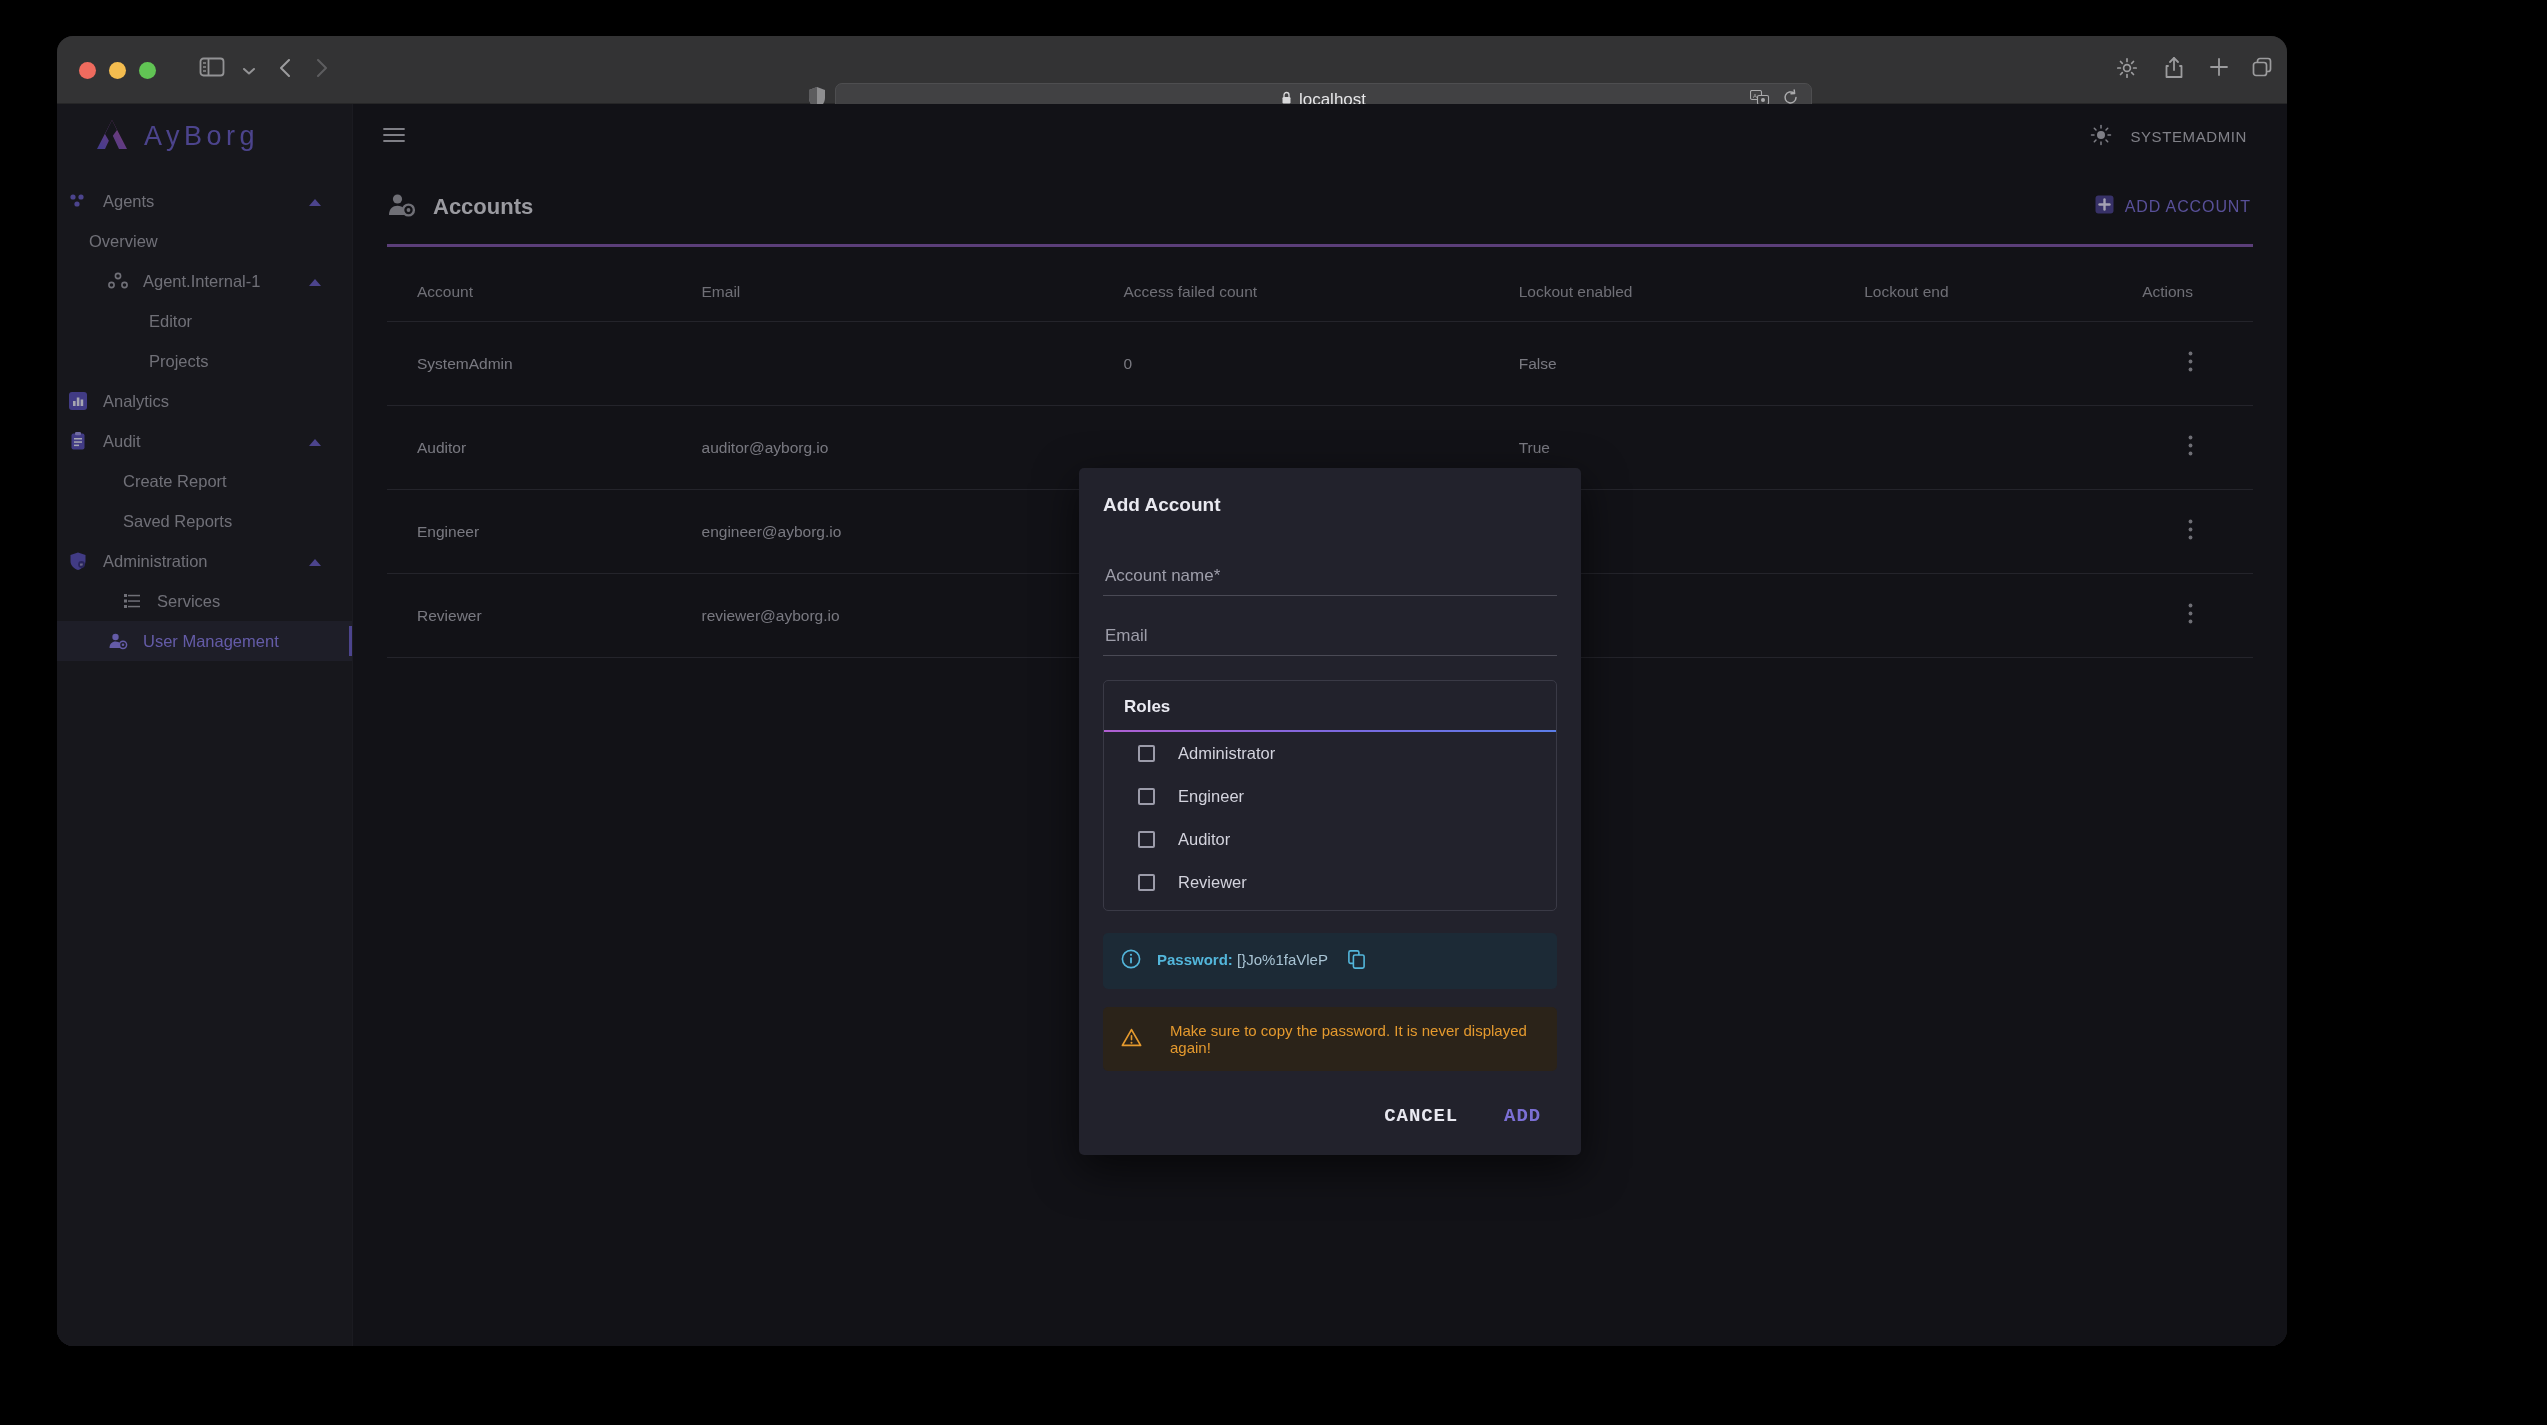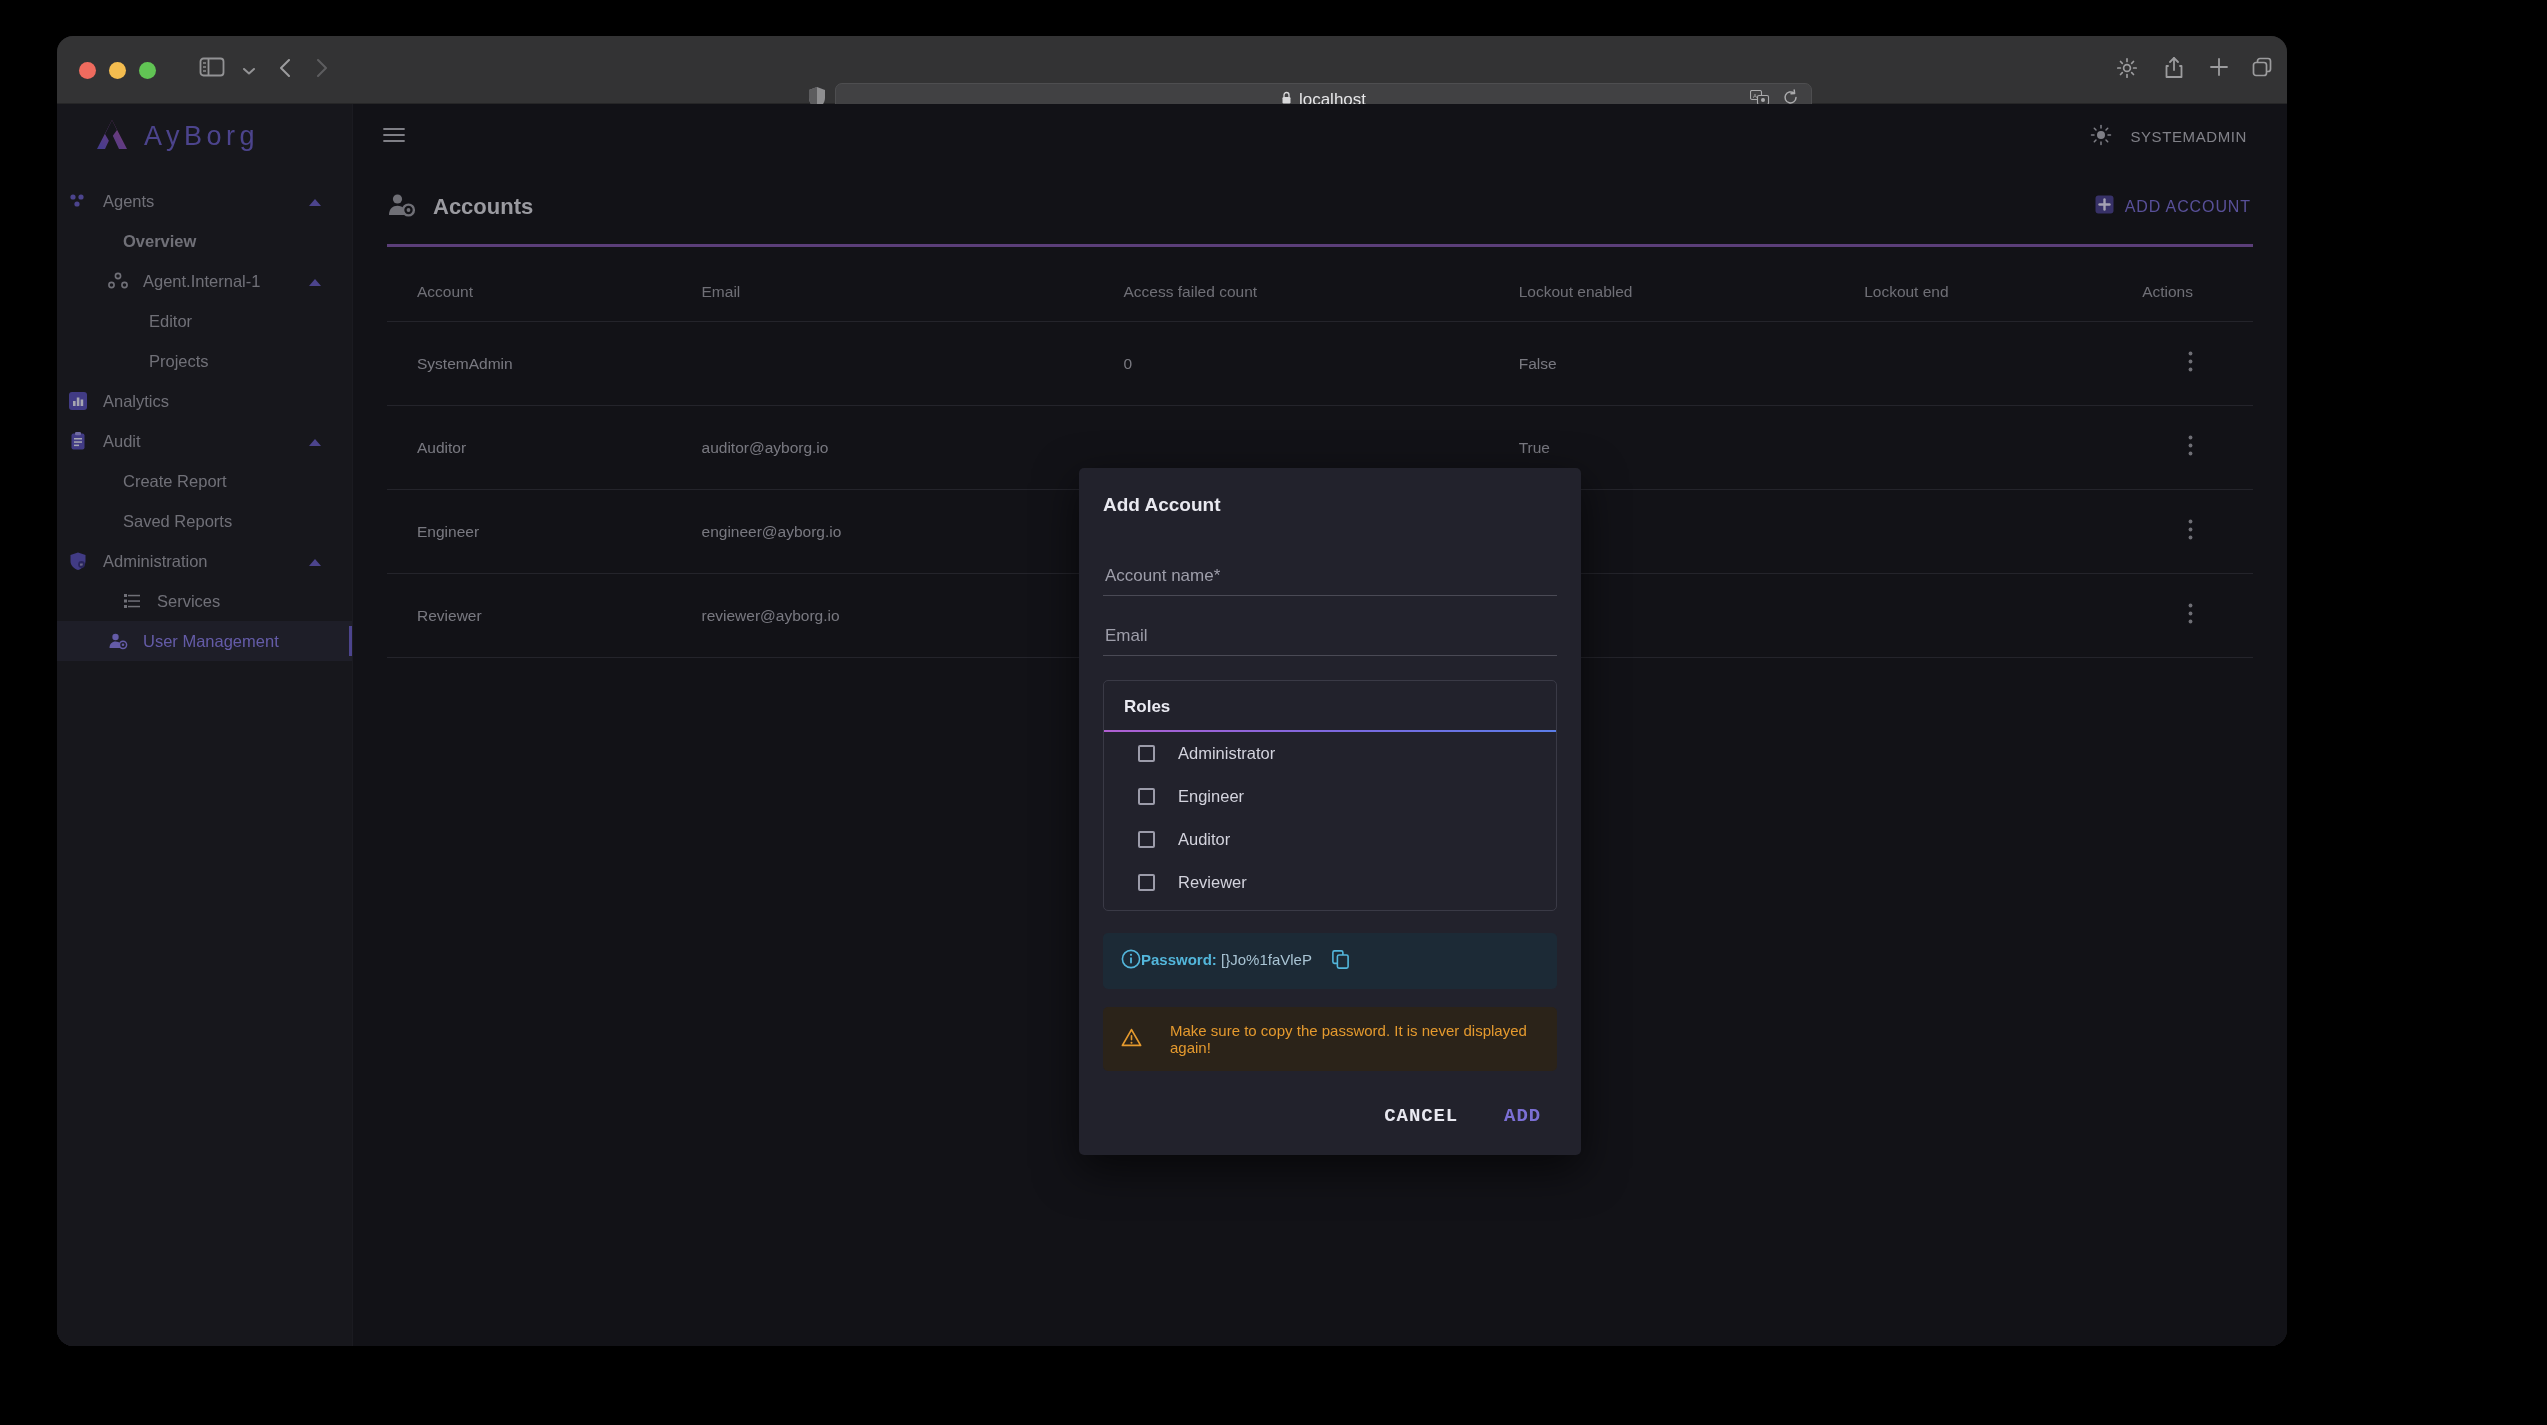--- a/index.html
+++ b/index.html
@@ -207,21 +207,21 @@
     border: 2px solid #9c9caa;
     border-radius: 2px;
     margin-right: 23px;
   }
   .role-label { color: #d3d3dd; font-size: 16.5px; }
 
   #password-alert {
     background: #1c2a36;
     border-radius: 5px;
     padding: 16px 18px;
-    display: flex; align-items: center; 
+    display: flex; align-items: center; gap: 16px;
     margin-bottom: 18px;
   }
   #password-text { color: #53b6db; font-size: 15px; }
   #password-text b { color: #53b6db; }
   #password-value { color: #a9c4d4; }
   #copy-password-button { cursor: pointer; margin-left: 16px; vertical-align: middle; }
 
   #warning-alert {
     background: #2b2319;
     border-radius: 5px;
@@ -382,21 +382,21 @@
               </svg>
           </span>
           <span>Agents</span>
           <span class="chev">
             <svg width="14" height="9" viewBox="0 0 14 9">
                 <polygon points="7,1 13,8 1,8" fill="#6a5fc4"></polygon>
               </svg>
           </span>
         </div>
 
-        <div class="nav-item lvl1b" style="padding-left:66px;font-weight:bold;">
+        <div class="nav-item lvl1b" style="padding-left:32px;">
           <span>Overview</span>
         </div>
 
         <div class="nav-item lvl1b">
           <span class="nav-icon">
             <svg width="22" height="20" viewBox="0 0 22 20">
                 <circle cx="11" cy="5" r="2.6" fill="none" stroke="#9b9ba6" stroke-width="1.6"></circle>
                 <circle cx="4.5" cy="14" r="2.6" fill="none" stroke="#9b9ba6" stroke-width="1.6"></circle>
                 <circle cx="17.5" cy="14" r="2.6" fill="none" stroke="#9b9ba6" stroke-width="1.6"></circle>
               </svg>

